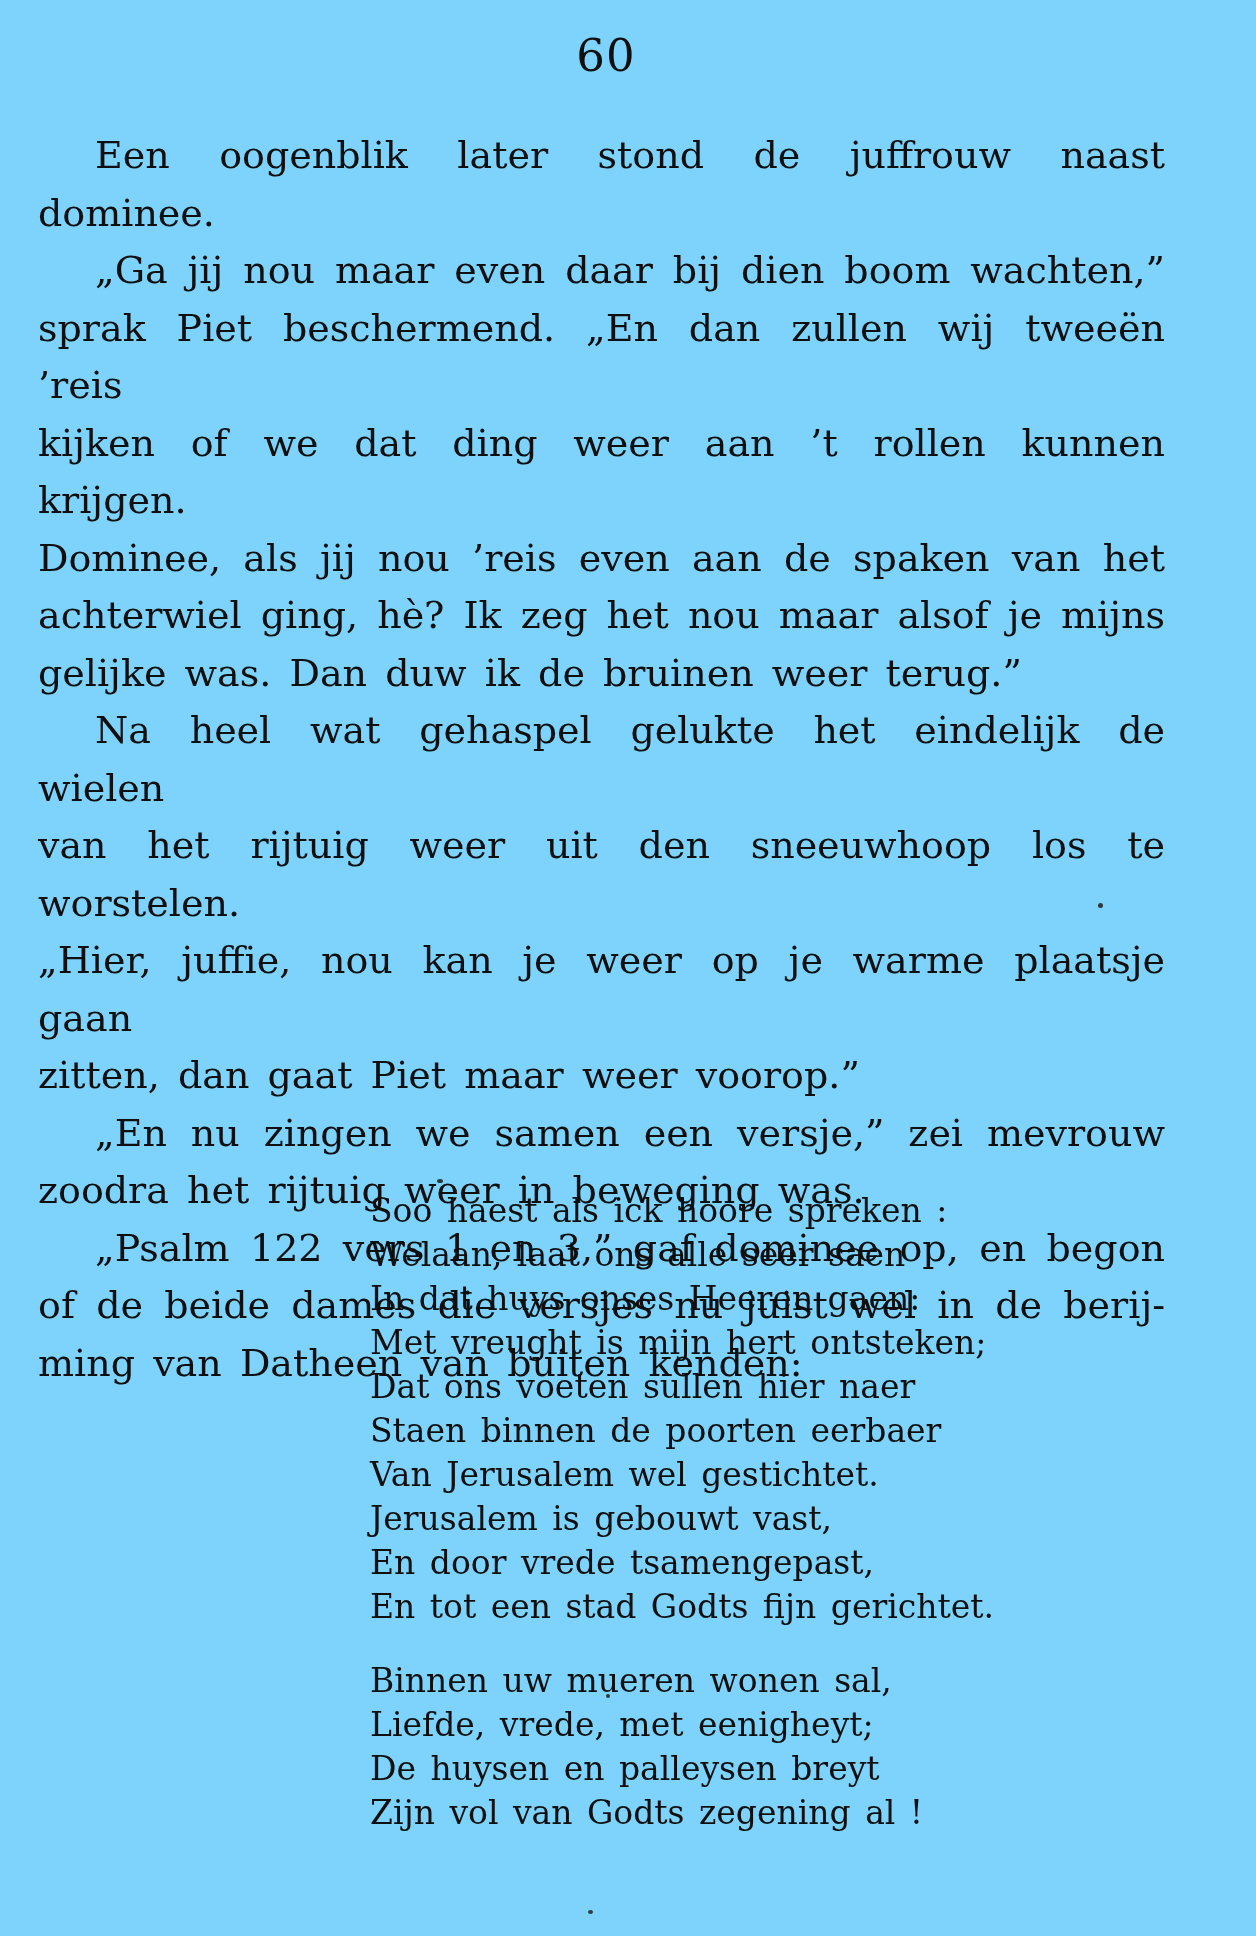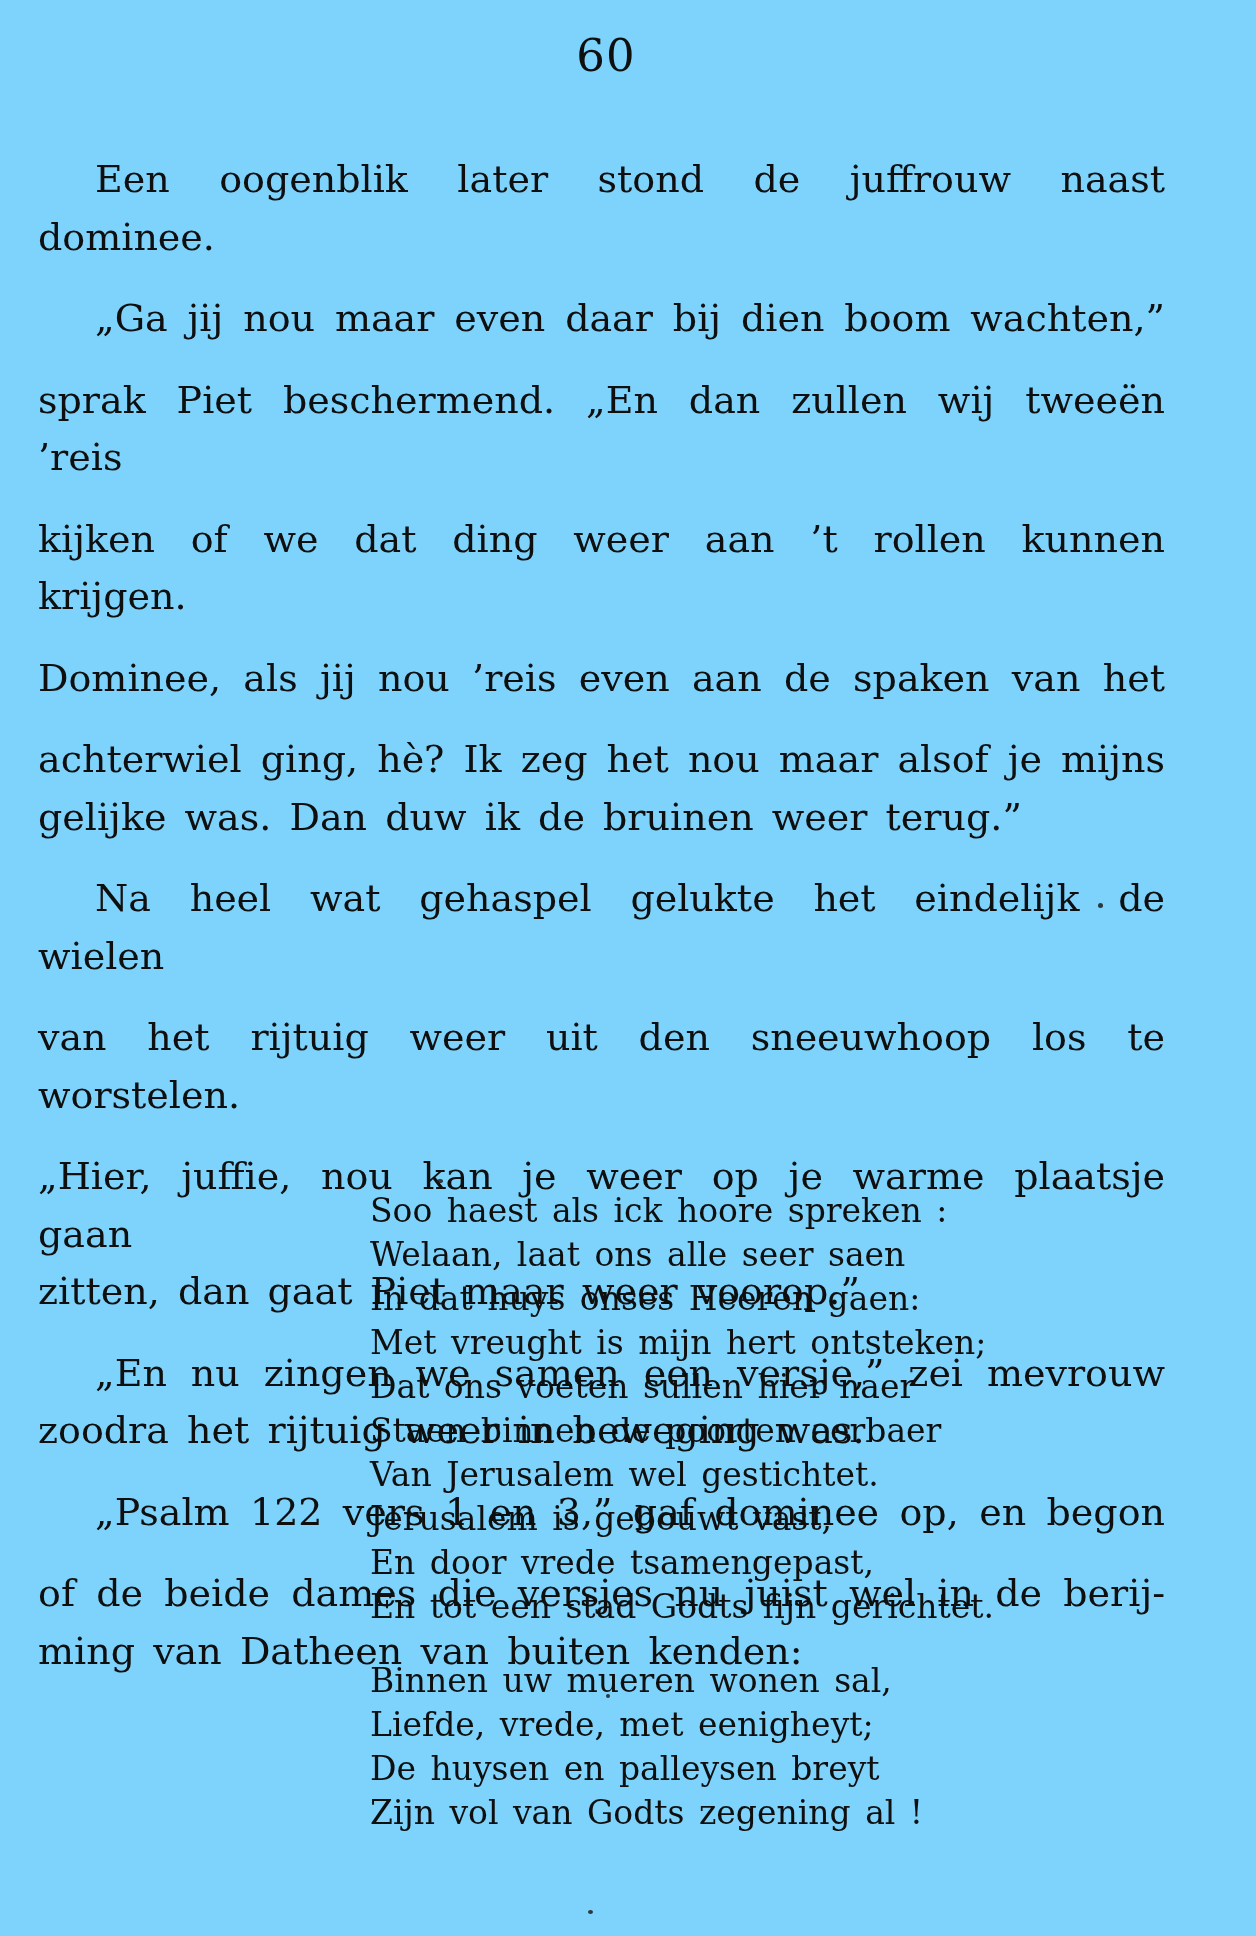--- a/index.html
+++ b/index.html
@@ -22,21 +22,20 @@
     font-size:38px;line-height:57.5px;
   }
   .line{
     text-align:left;
     word-spacing:0.16em;
     white-space:normal;
   }
   .line.j{
     text-align:justify;
     text-align-last:justify;
-    margin-top:24px;
   }
   .line.ind{ text-indent:57px; }
   .verse{
     position:absolute;left:322px;
     font-size:33px;line-height:44px;
     white-space:nowrap;
     margin-left:48px;
   }
   .v1{ top:1189px; }
   .v2{ top:1659px; }

